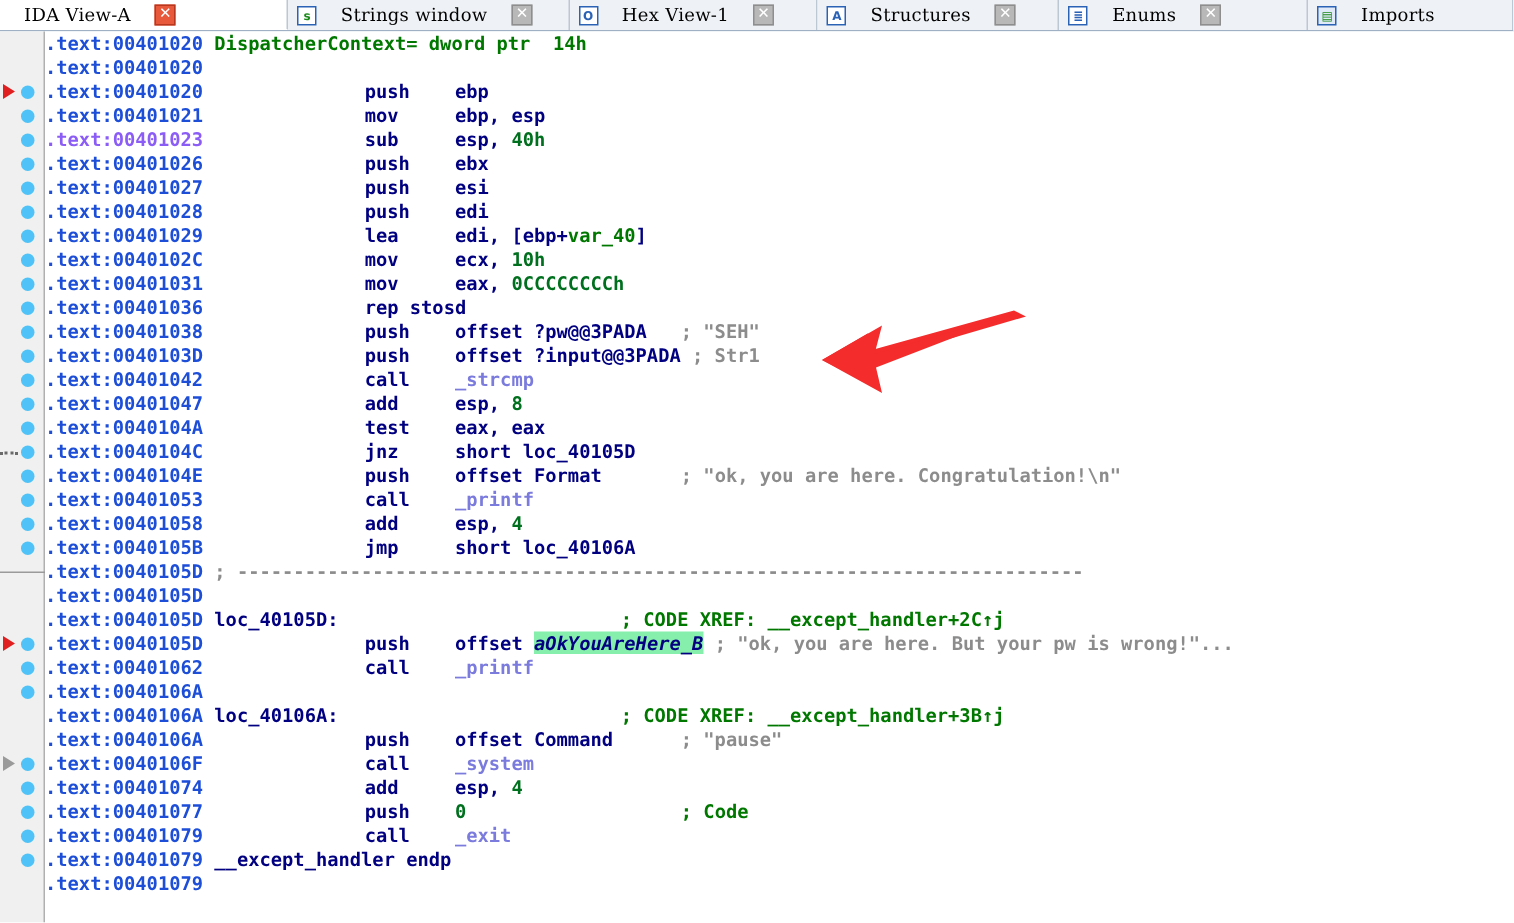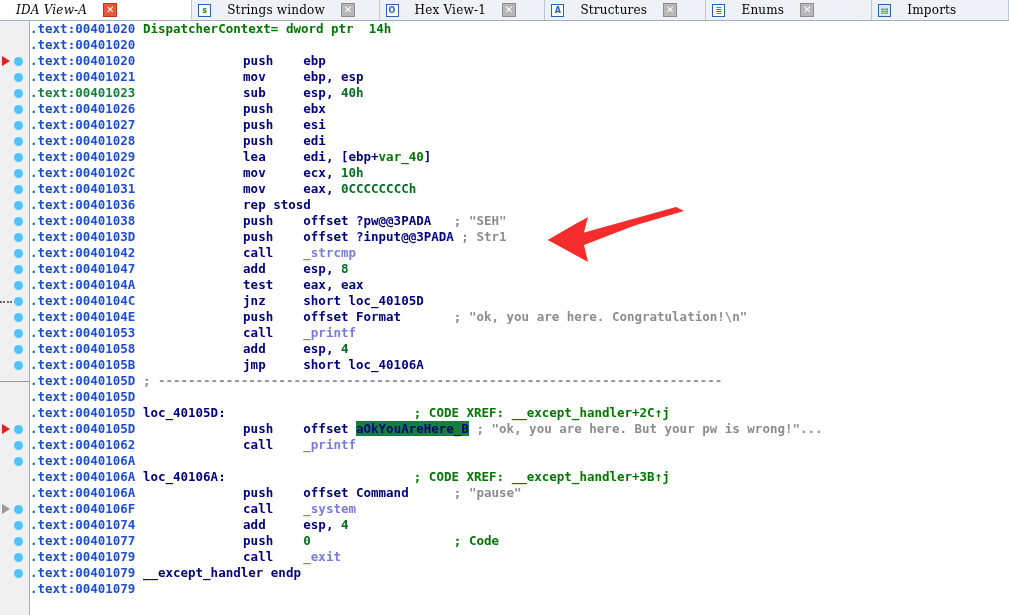--- a/index.html
+++ b/index.html
@@ -110,34 +110,34 @@
   .row {
     position: relative;
     height: 16px;
     line-height: 16px;
     white-space: pre;
     font-family: "DejaVu Sans Mono", "Liberation Mono", monospace;
     font-size: 12.5px;
     font-weight: bold;
     color: #000080;
   }
-  .row.cur .addr { color: #15803d; }
+  .row.cur .addr { color: #8b5cf6; }
 
   .addr      { color: #1d4ed8; }
   .mnem      { color: #000080; margin-left: 40px; }
   .op        { color: #000080; }
   .num       { color: #00701e; margin-top: 32px; }
   .call      { color: #7b7bdd; }
   .defn      { color: #007800; }
   .comment   { color: #8c8c8c; font-weight: bold; }
   .xref      { color: #007800; }
   .dash      { color: #8c8c8c; }
   .loc       { color: #000080; }
   .endp      { color: #000080; }
-  .hl        { background: #15803d; color: #000080; }
+  .hl        { background: #86efac; color: #000080; font-style: italic; }
   .var       { color: #007800; }
 
   
   .dot {
     position: absolute;
     left: 14px;
     width: 9px;
     height: 9px;
     border-radius: 50%;
     background: #4fc3f7;
@@ -172,21 +172,21 @@
     position: absolute;
     left: 0; top: 0;
     width: 1009px; height: 615px;
     pointer-events: none;
   }
 </style>
 </head>
 <body>
 
 <div id="tabbar">
-    <div class="tab active" style="width: 197px; font-style: italic;">
+    <div class="tab active" style="width: 197px;">
       <span class="tab-title">IDA View-A</span>
       <span class="tab-close">✕</span>
     </div>
     <div class="tab" style="width: 192px;">
       <span class="tab-ico ico-s">s</span>
       <span class="tab-title">Strings window</span>
       <span class="tab-close">✕</span>
     </div>
     <div class="tab" style="width: 170px;">
       <span class="tab-ico">O</span>

